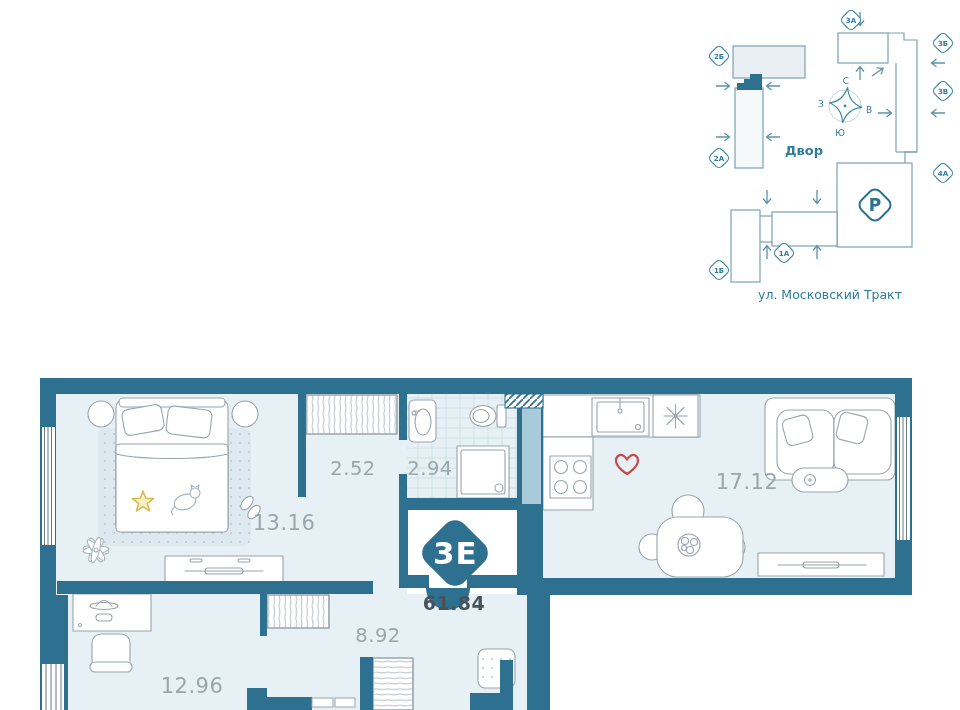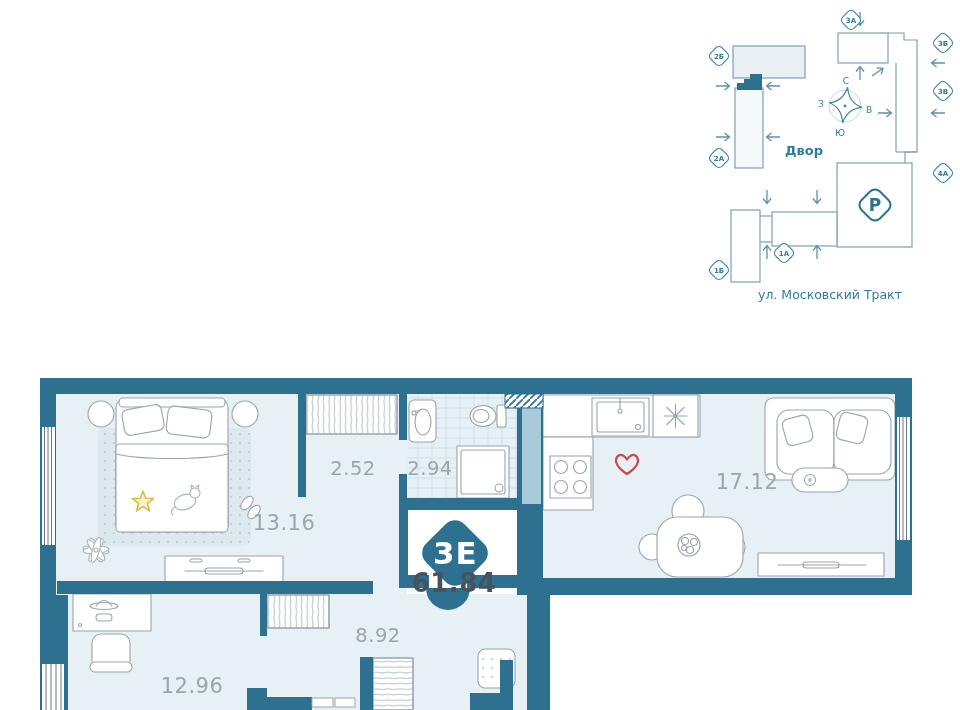--- a/index.html
+++ b/index.html
@@ -8,22 +8,22 @@
   svg{position:absolute;display:block;overflow:visible;}
   .site-plan{left:700px;top:0;}
   .floor-plan{left:40px;top:378px;}
   svg text{font-family:"DejaVu Sans",sans-serif;}
   .area-label{fill:#9aa6ae;letter-spacing:.5px;}
   .unit-badge{position:absolute;left:416px;top:514px;width:78px;height:78px;
     display:flex;align-items:center;justify-content:center;}
   .diamond{width:54px;height:54px;background:#2d7090;border-radius:13px;
     transform:rotate(45deg);display:flex;align-items:center;justify-content:center;}
   .diamond span{transform:rotate(-45deg);color:#fff;font-weight:700;font-size:31px;letter-spacing:1px;}
-  .total-area{position:absolute;left:404px;top:568px;width:100px;text-align:center;
-    font-size:26px;font-weight:700;color:#47525a;letter-spacing:.5px;}
+  .total-area{position:absolute;left:404px;top:592px;width:100px;text-align:center;
+    font-size:19px;font-weight:700;color:#47525a;letter-spacing:.5px;}
 </style>
 </head>
 <body>
 
 <div class="canvas">
 
   <svg class="site-plan" width="260" height="320" viewBox="0 0 260 320">
     <defs>
       <g id="arr">
           <path d="M0,0 H13 M8.5,-4 L13.5,0 L8.5,4" fill="none" stroke="#5d93a9" stroke-width="1.3"></path>

